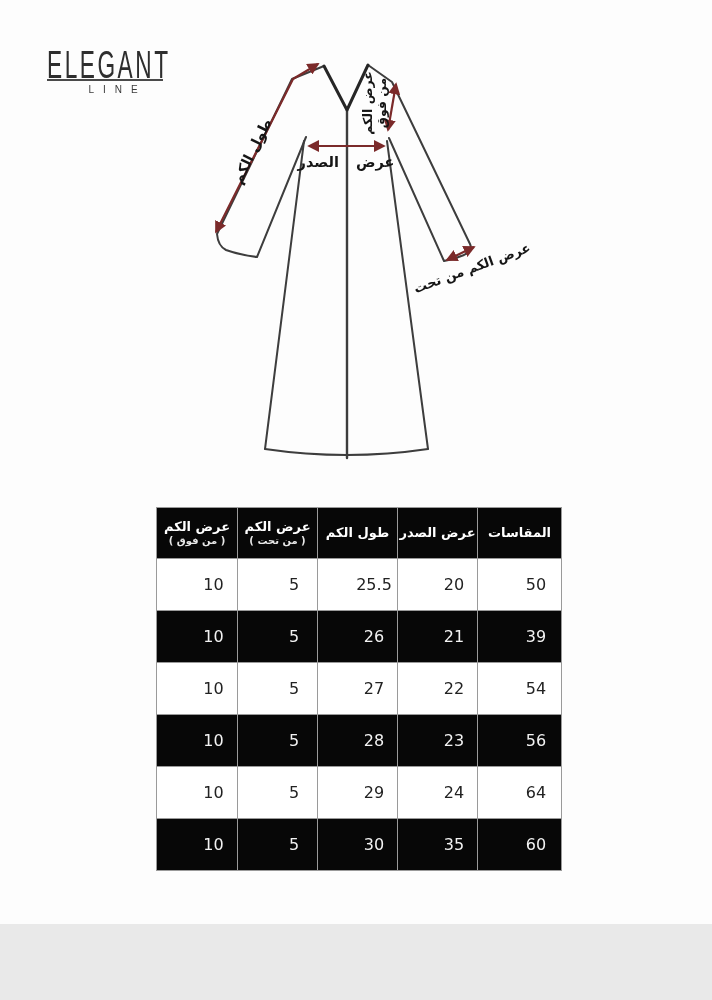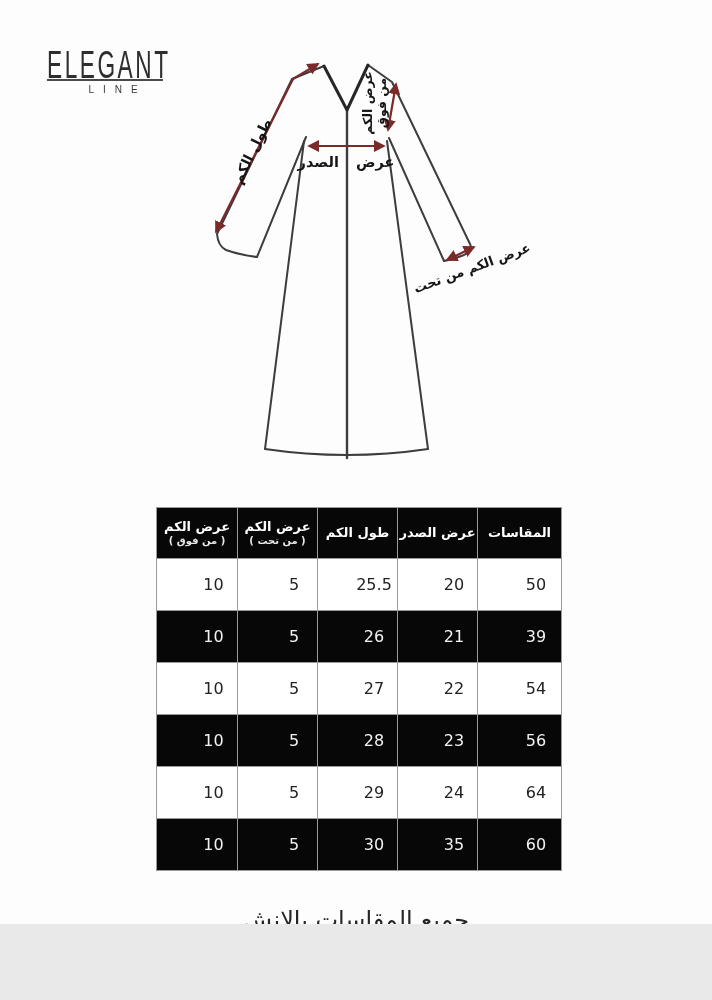--- a/index.html
+++ b/index.html
@@ -153,15 +153,14 @@
       <tr class="row-dark">
         <td class="size-cell">60</td>
         <td>35</td>
         <td>30</td>
         <td>5</td>
         <td>10</td>
       </tr>
     </tbody>
   </table>
 
-  <div class="footer-note">جميع المقاسات بالانش</div>
 
 </div>
 
 </body></html>

